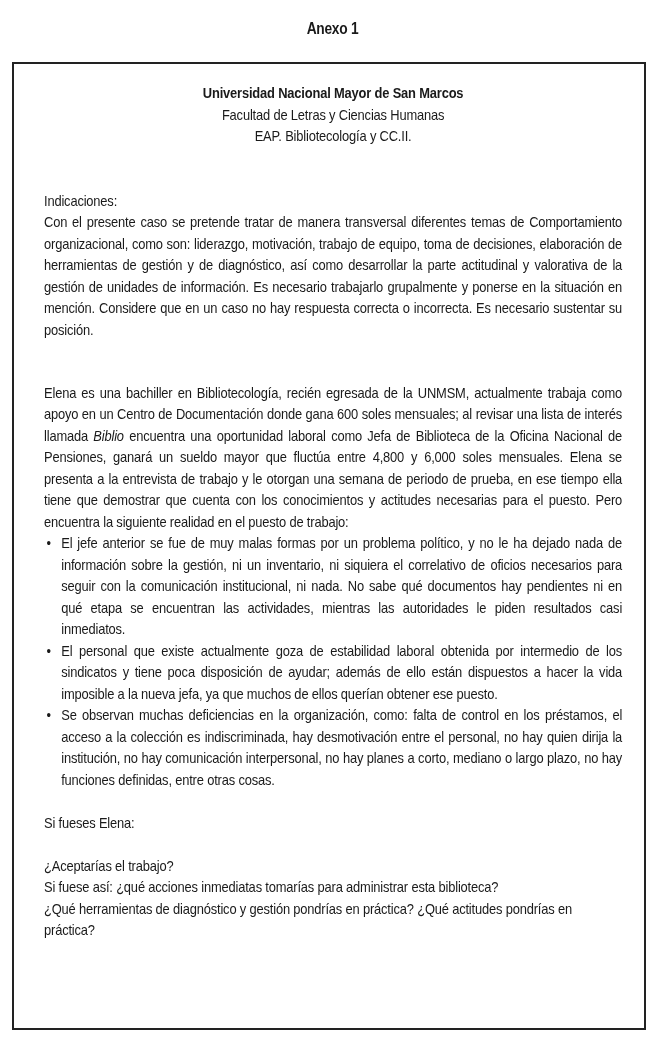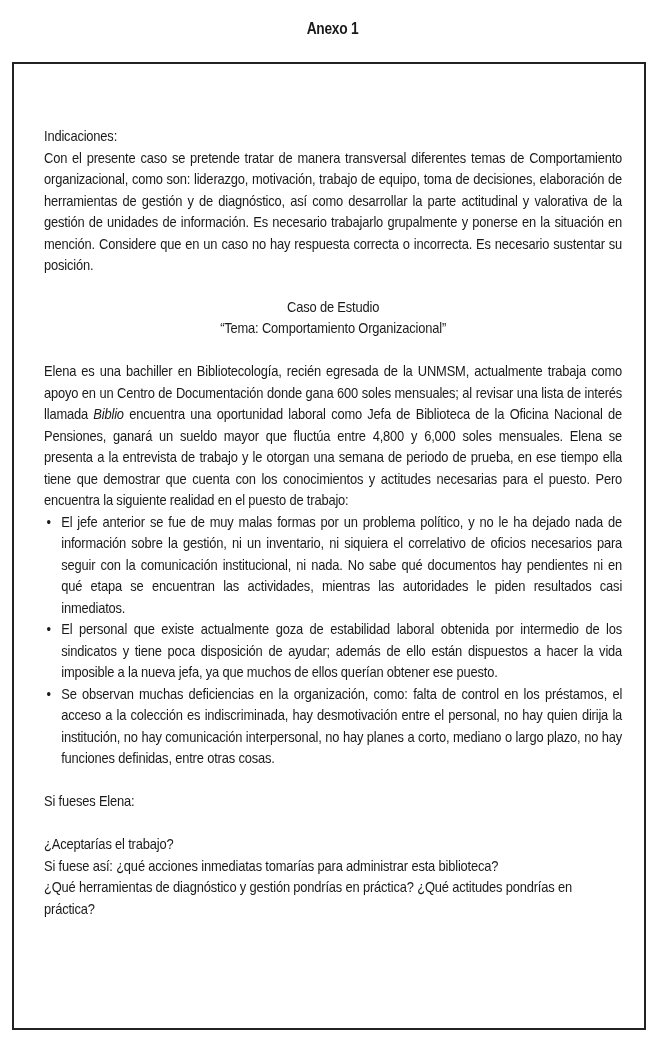--- a/index.html
+++ b/index.html
@@ -25,37 +25,38 @@
   em { font-style: italic; }
 </style>
 </head>
 <body>
 
 <div class="title">Anexo 1</div>
 
 <div class="frame">
   <div class="content">
 
+    <div class="header-block txt center">
+      <span class="cond uni">Universidad Nacional Mayor de San Marcos</span>
+      <span class="cond">Facultad de Letras y Ciencias Humanas</span>
+      <span class="cond">EAP. Bibliotecología y CC.II.</span>
+    </div>
 
     <div class="gap"></div>
 
 
     <div class="gap"></div>
 
     <div class="txt">
       <span class="cond">Indicaciones:</span>
       <span class="cond justify">Con el presente caso se pretende tratar de manera transversal diferentes temas de Comportamiento organizacional, como son: liderazgo, motivación, trabajo de equipo, toma de decisiones, elaboración de herramientas de gestión y de diagnóstico, así como desarrollar la parte actitudinal y valorativa de la gestión de unidades de información. Es necesario trabajarlo grupalmente y ponerse en la situa­ción en mención. Considere que en un caso no hay respuesta correcta o incorrecta. Es necesario sustentar su posición.</span>
     </div>
 
     <div class="small-gap"></div>
 
-    <div class="txt center">
-      <span class="cond">Caso de Estudio</span>
-      <span class="cond">“Tema: Comportamiento Organizacional”</span>
-    </div>
 
     <div class="gap"></div>
 
     <div class="txt">
       <span class="cond justify"><span>Elena es una bachiller en Bibliotecología, recién egresada de la UNMSM, actualmente trabaja co­mo apoyo en un Centro de Documentación donde gana 600 soles mensuales; al revisar una lista de interés llamada </span><em>Biblio</em><span> encuentra una oportunidad laboral como Jefa de Biblioteca de la Oficina Nacional de Pensiones, ganará un sueldo mayor que fluctúa entre 4,800 y 6,000 soles mensuales. Elena se presenta a la entrevista de trabajo y le otorgan una semana de periodo de prueba, en ese tiempo ella tiene que demostrar que cuenta con los conocimientos y actitudes necesarias para el puesto. Pero encuentra la siguiente realidad en el puesto de trabajo:</span></span>
       <div class="cond">
         <ul class="bullets">
           <li class="justify"><span class="dot">•</span><span>El jefe anterior se fue de muy malas formas por un problema político, y no le ha dejado nada de información sobre la gestión, ni un inventario, ni siquiera el correlativo de oficios necesarios para seguir con la comunicación institucional, ni nada. No sabe qué documentos hay pendientes ni en qué etapa se encuentran las actividades, mientras las autoridades le piden resultados casi inmediatos.</span></li>
           <li class="justify"><span class="dot">•</span><span>El personal que existe actualmente goza de estabilidad laboral obtenida por intermedio de los sindicatos y tiene poca disposición de ayudar; además de ello están dispuestos a hacer la vida imposible a la nueva jefa, ya que muchos de ellos querían obtener ese puesto.</span></li>
           <li class="justify"><span class="dot">•</span><span>Se observan muchas deficiencias en la organización, como: falta de control en los préstamos, el acceso a la colección es indiscriminada, hay desmotivación entre el personal, no hay quien dirija la institución, no hay comunicación interpersonal, no hay planes a corto, mediano o largo plazo, no hay funciones definidas, entre otras cosas.</span></li>

